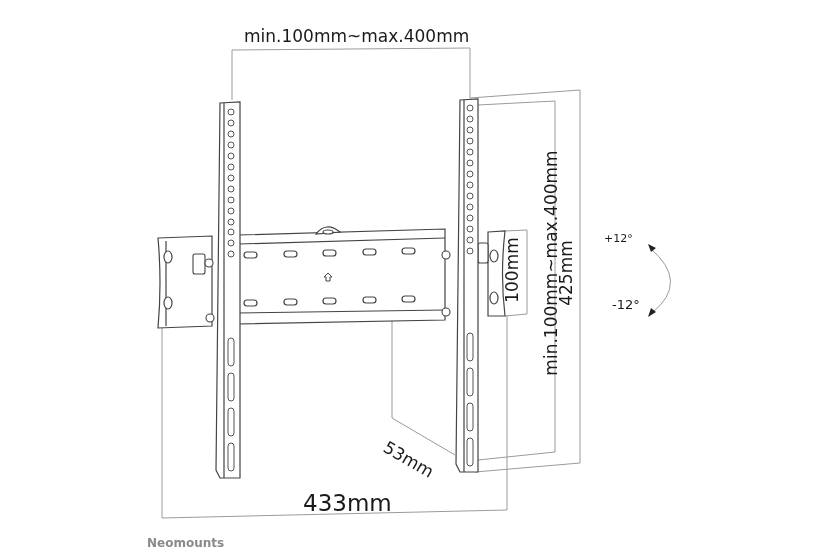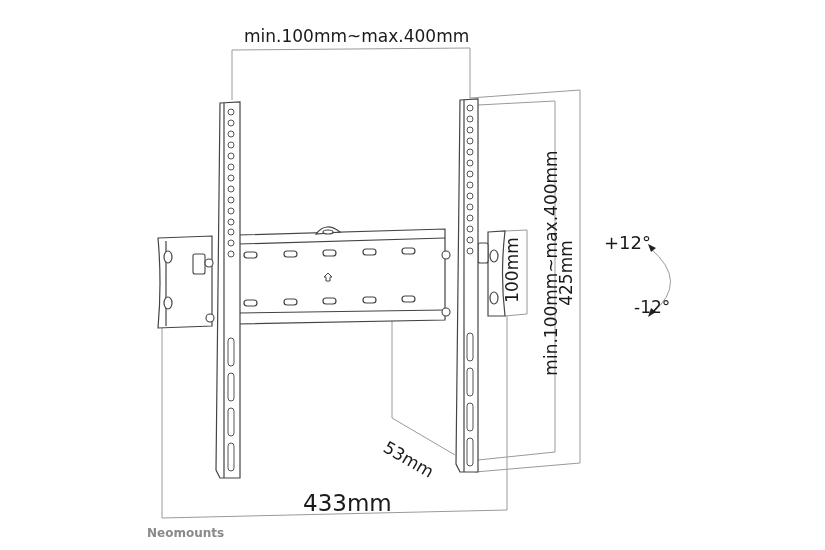--- a/index.html
+++ b/index.html
@@ -2,21 +2,21 @@
 <html><head>
 <meta charset="utf-8">
 <style>
   html, body { margin: 0; padding: 0; background: #ffffff; }
   body { width: 825px; height: 550px; position: relative; overflow: hidden;
          font-family: "DejaVu Sans", sans-serif; }
   #diagram { position: absolute; left: 0; top: 0; width: 825px; height: 550px; }
   .lbl { position: absolute; color: #1a1a1a; white-space: nowrap;
          font-family: "DejaVu Sans", sans-serif; }
   .brand { position: absolute; color: #8a8a8a; font-weight: bold;
-           font-family: "DejaVu Sans", sans-serif; }
+           font-family: "DejaVu Sans", sans-serif; margin-top: 10px; }
 </style>
 </head>
 <body>
 
 <svg id="diagram" viewBox="0 0 825 550" xmlns="http://www.w3.org/2000/svg">
 
   <g stroke="#9a9a9a" stroke-width="1" fill="none">
 
     <line x1="232" y1="50" x2="470" y2="48"></line>
     <line x1="232" y1="50" x2="232" y2="100"></line>
@@ -142,21 +142,21 @@
 </svg>
 
 <div class="lbl" style="left:244px; top:26px; font-size:17px;">min.100mm~max.400mm</div>
 
 <div class="lbl" style="left:479px; top:260px; font-size:17px; transform:rotate(-90deg); transform-origin:center;">100mm</div>
 
 <div class="lbl" style="left:438px; top:253px; font-size:17px; transform:rotate(-90deg); transform-origin:center;">min.100mm~max.400mm</div>
 
 <div class="lbl" style="left:533px; top:263px; font-size:17px; transform:rotate(-90deg); transform-origin:center;">425mm</div>
 
-<div class="lbl" style="left:604px; top:232px; font-size:18px;">+12°</div>
+<div class="lbl" style="left:604px; top:232px; font-size:11px;">+12°</div>
 
-<div class="lbl" style="left:634px; top:297px; font-size:17px;">-12°</div>
+<div class="lbl" style="left:612px; top:297px; font-size:13px;">-12°</div>
 
 <div class="lbl" style="left:390px; top:437px; font-size:17px; transform:rotate(30deg); transform-origin:left top;">53mm</div>
 
 <div class="lbl" style="left:303px; top:490px; font-size:23px;">433mm</div>
 
 <div class="brand" style="left:147px; top:526px; font-size:12px;">Neomounts</div>
 
 </body></html>

